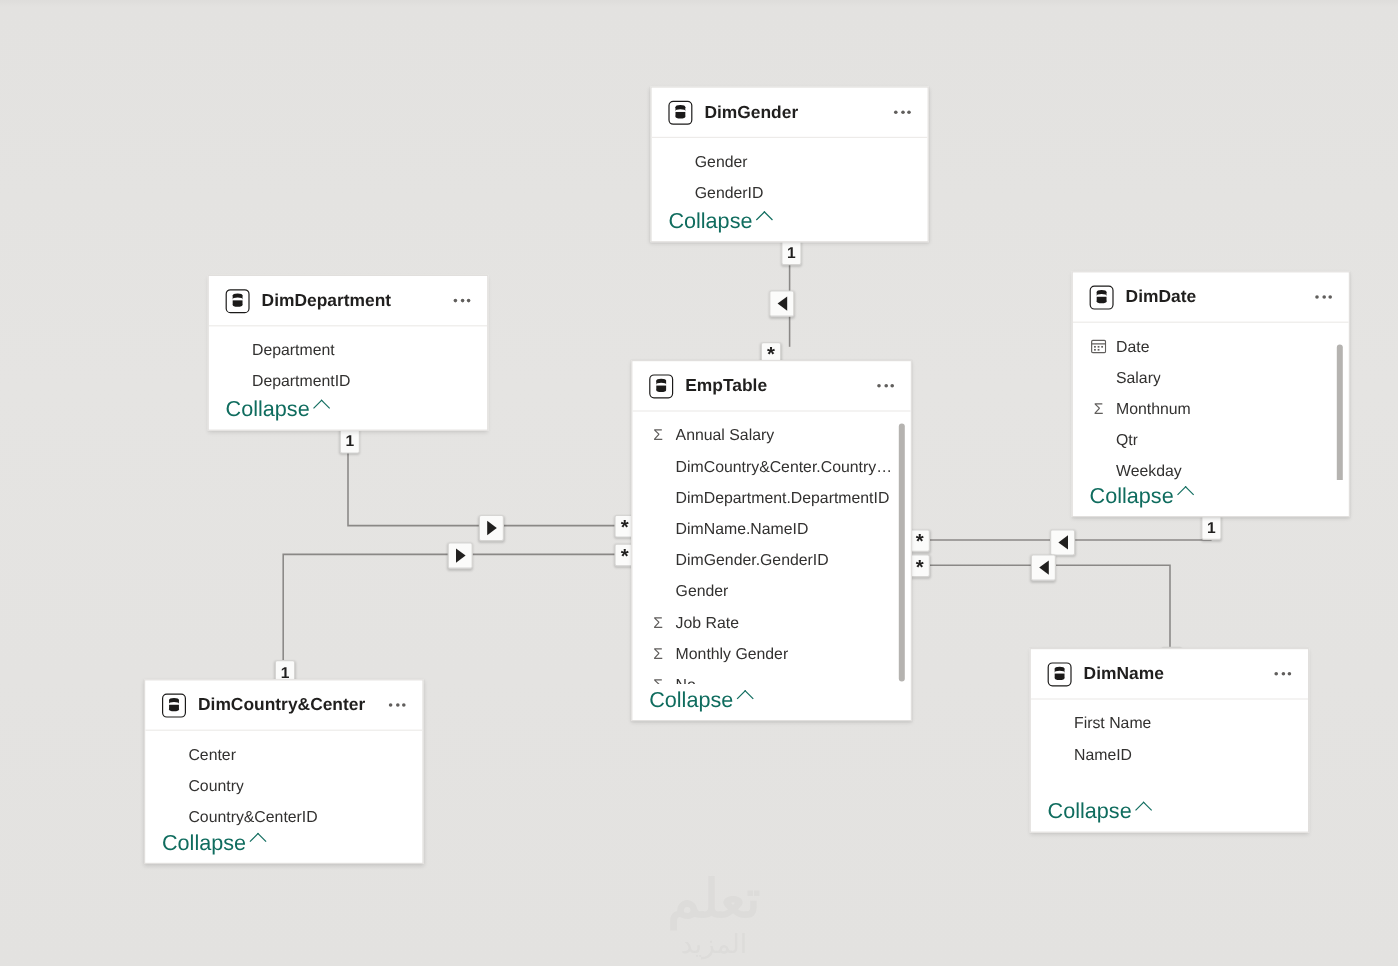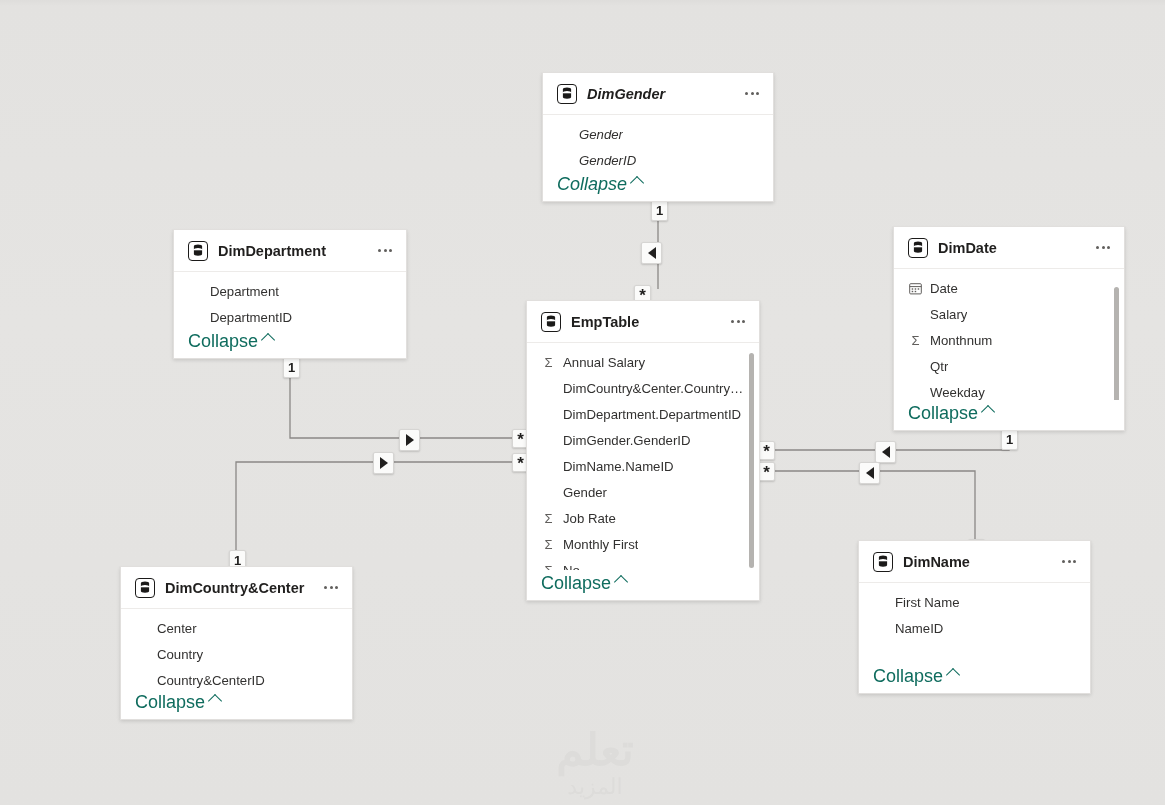--- a/index.html
+++ b/index.html
@@ -270,21 +270,21 @@
       <div class="badge arrow left" style="left: 875px; top: 441px;">
         <span class="tri"></span>
       </div>
       <div class="badge card" style="left: 968px; top: 539px;">1</div>
       <div class="badge star" style="left: 758px; top: 462px;">*</div>
       <div class="badge arrow left" style="left: 859px; top: 462px;">
         <span class="tri"></span>
       </div>
     </div>
   <div id="table-layer">
-      <div class="table-card" style="left: 542px; top: 72px; width: 232px; height: 130px; font-style: italic;">
+      <div class="table-card" style="left: 542px; top: 72px; width: 232px; height: 130px;">
         <div class="card-header">
           <span class="tbl-icon">
             <svg width="12" height="13" viewBox="0 0 12 13" aria-hidden="true">
               <ellipse cx="6" cy="2.3" rx="4.1" ry="1.7" fill="#1b1a19"></ellipse>
               <rect x="1.9" y="2.3" width="8.2" height="3.1" fill="#1b1a19"></rect>
               <ellipse cx="6" cy="5.6" rx="4.1" ry="1.6" fill="#ffffff"></ellipse>
               <rect x="1.9" y="6.3" width="8.2" height="3.6" fill="#1b1a19"></rect>
               <ellipse cx="6" cy="10" rx="4.1" ry="1.7" fill="#1b1a19"></ellipse>
             </svg>
           </span>
@@ -431,37 +431,37 @@
           <div class="field-row">
             <span class="field-icon blank"></span>
             <span class="field-name">DimCountry&amp;Center.Country&amp;Ce...</span>
           </div>
           <div class="field-row">
             <span class="field-icon blank"></span>
             <span class="field-name">DimDepartment.DepartmentID</span>
           </div>
           <div class="field-row">
             <span class="field-icon blank"></span>
+            <span class="field-name">DimName.NameID</span>
+          </div>
+          <div class="field-row">
+            <span class="field-icon blank"></span>
             <span class="field-name">DimGender.GenderID</span>
-          </div>
-          <div class="field-row">
-            <span class="field-icon blank"></span>
-            <span class="field-name">DimName.NameID</span>
           </div>
           <div class="field-row">
             <span class="field-icon blank"></span>
             <span class="field-name">Gender</span>
           </div>
           <div class="field-row">
             <span class="field-icon">Σ</span>
             <span class="field-name">Job Rate</span>
           </div>
           <div class="field-row">
             <span class="field-icon">Σ</span>
-            <span class="field-name">Monthly First</span>
+            <span class="field-name">Monthly Gender</span>
           </div>
           <div class="field-row">
             <span class="field-icon">Σ</span>
             <span class="field-name">No</span>
           </div>
           <div class="vscroll" style="right: 5px; top: 10px; height: 215px;"></div>
         </div>
         <div class="card-footer">
           <span class="collapse-link">
             <span>Collapse</span>

